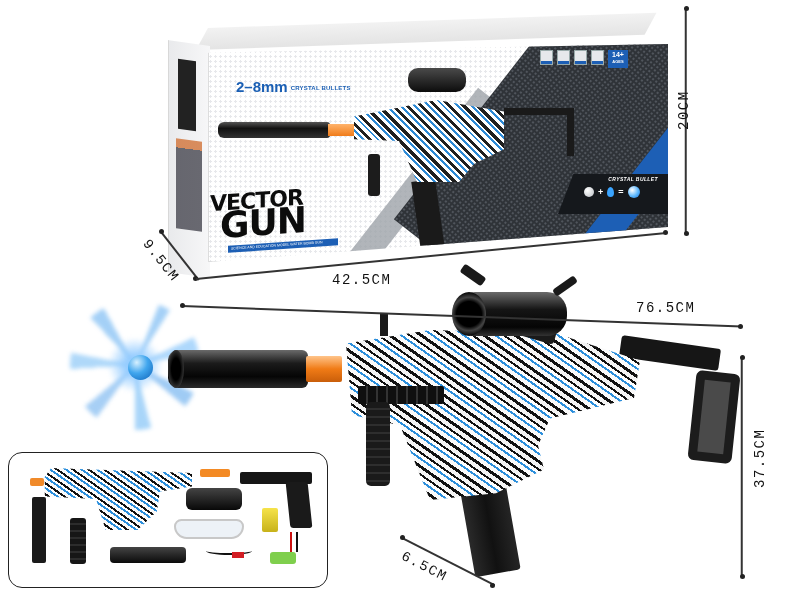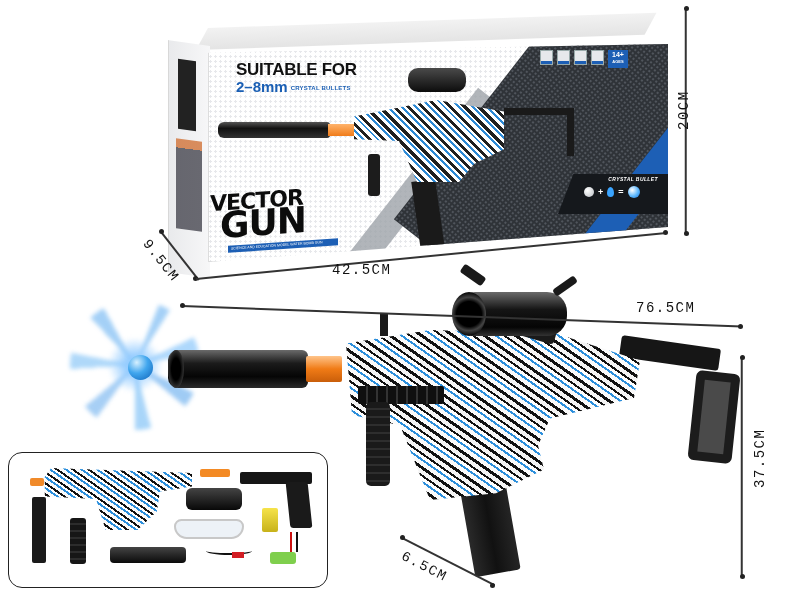--- a/index.html
+++ b/index.html
@@ -224,21 +224,20 @@
   <div class="box-side"></div>
   <div class="box-side-logo"></div>
   <div class="box-side-gun"></div>
 
   <div class="box-front">
     <div class="box-dots"></div>
     <div class="box-stripe-gray"></div>
     <div class="box-stripe-dark"></div>
     <div class="box-stripe-blue"></div>
 
-    <div class="headline">SUITABLE FOR</div>
     <div class="subline">
       <span>2–8mm</span><span class="subline-small">CRYSTAL BULLETS</span>
     </div>
 
     <div class="bx-silencer"></div>
     <div class="bx-tip"></div>
     <div class="bx-scope"></div>
     <div class="bx-mag"></div>
     <div class="bx-body"></div>
     <div class="bx-grip"></div>
@@ -282,21 +281,21 @@
 <div>
   <div class="dim-line" style="left:162px; top:232px; width:60px; transform: rotate(52deg);"></div>
   <div class="dim-dot" style="left:159px; top:229px;"></div>
   <div class="dim-dot" style="left:193px; top:276px;"></div>
   <div class="dim-label" style="left:152px; top:236px; transform: rotate(52deg); transform-origin: left top;">9.5CM</div>
 </div>
 
 <div>
   <div class="dim-line" style="left:196px; top:278px; width:470px; transform: rotate(-5.6deg);"></div>
   <div class="dim-dot" style="left:663px; top:230px;"></div>
-  <div class="dim-label" style="left:332px; top:262px;">42.5CM</div>
+  <div class="dim-label" style="left:332px; top:272px;">42.5CM</div>
 </div>
 
 <div>
   <div class="splash"></div>
   <div class="bullet"></div>
   <div class="silencer"></div>
   <div class="silencer-mouth"></div>
   <div class="muzzle-tip"></div>
   <div class="magazine"></div>
   <div class="stock-arm"></div>

